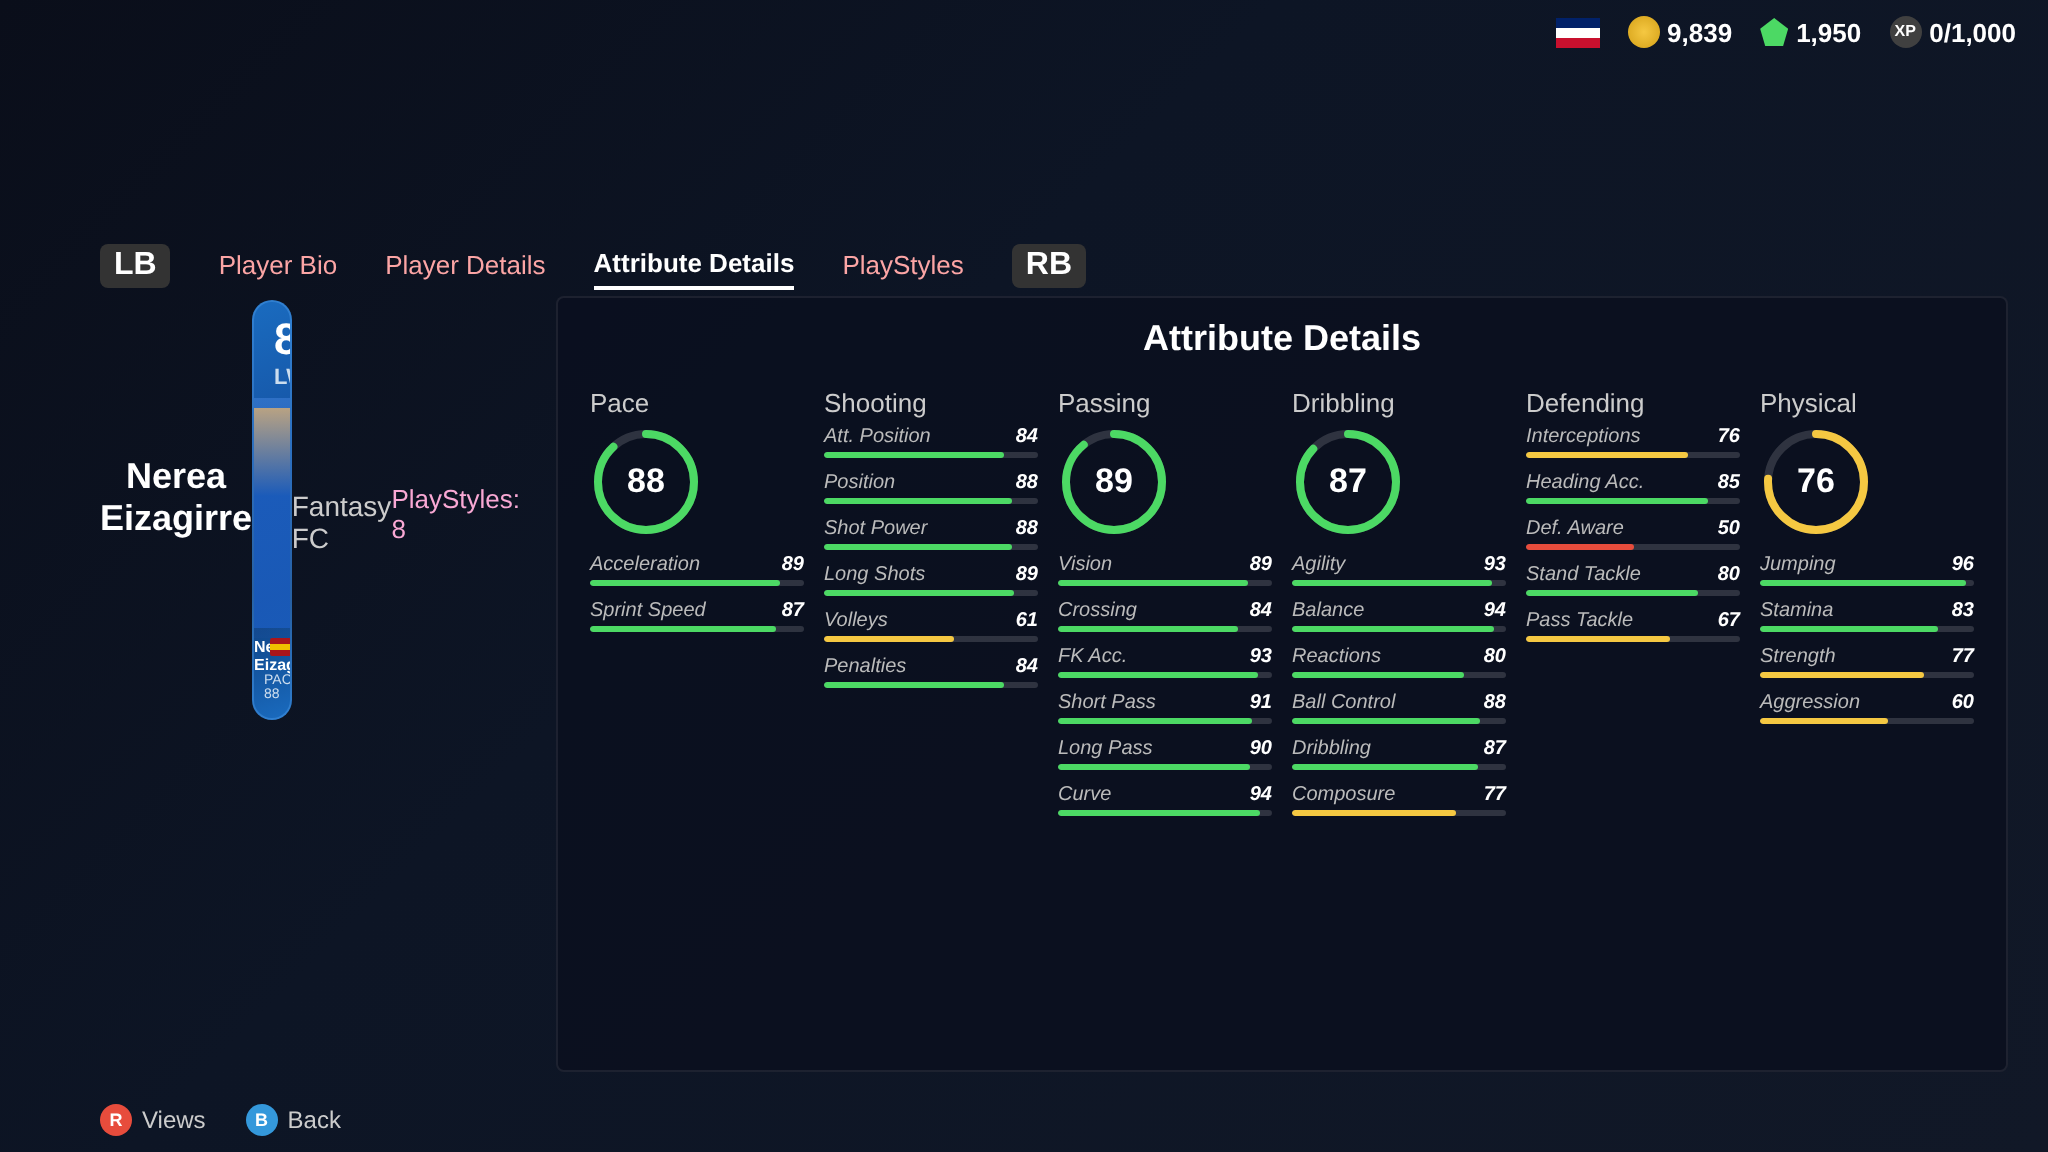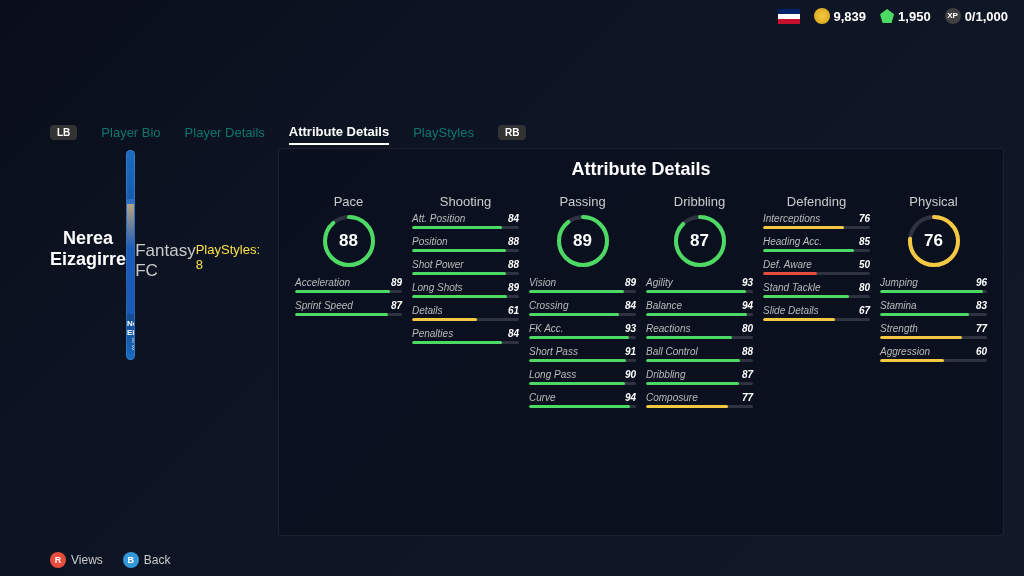--- a/index.html
+++ b/index.html
@@ -71,35 +71,35 @@
       position: absolute;
       top: 120px;
       left: 50px;
       display: flex;
       align-items: center;
       gap: 24px;
       z-index: 10;
     }
     .nav-tab {
       font-size: 13px;
-      color: #0f766e;
+      color: #fca5a5;
       cursor: pointer;
       padding: 4px 0;
     }
     .nav-tab.active {
       color: #fff;
       font-weight: bold;
       border-bottom: 2px solid #fff;
     }
     .nav-btn {
       background: #333;
       color: #fff;
       border-radius: 4px;
       padding: 2px 7px;
-      font-size: 10px;
+      font-size: 16px;
       font-weight: bold;
     }
 
     
     .left-panel {
       position: absolute;
       top: 150px;
       left: 50px;
       width: 210px;
       z-index: 10;
@@ -191,27 +191,27 @@
     }
     .card-badge {
       width: 12px; height: 12px;
       background: #1a5bcc;
       border-radius: 50%;
       border: 1px solid #4af;
     }
 
     .club-name {
       margin-top: 12px;
-      font-size: 17px;
+      font-size: 14px;
       color: #ccc;
     }
     .playstyles-text {
       margin-top: 4px;
       font-size: 13px;
-      color: #fde047;
+      color: #f9a8d4;
     }
 
     
     .attr-panel {
       position: absolute;
       top: 148px;
       left: 278px;
       right: 20px;
       bottom: 40px;
       background: rgba(10,15,30,0.85);
@@ -228,21 +228,20 @@
       color: #fff;
     }
     .attr-columns {
       display: flex;
       gap: 10px;
     }
     .attr-col {
       flex: 1;
       display: flex;
       flex-direction: column;
-      align-items: center;
     }
     .attr-col-title {
       font-size: 13px;
       color: #ccc;
       margin-bottom: 4px;
     }
 
     
     .circle-score {
       position: relative;
@@ -443,21 +442,21 @@
           <div class="stat-row-header">
       <span>Long Shots</span>
       <span class="stat-val">89</span>
     </div>
           <div class="stat-bar-bg">
             <div class="stat-bar-fill" style="width: 89%; background: rgb(76, 217, 100);"></div>
           </div>
         </div>
         <div class="stat-row">
           <div class="stat-row-header">
-      <span>Details</span>
+      <span>Volleys</span>
       <span class="stat-val">61</span>
     </div>
           <div class="stat-bar-bg">
             <div class="stat-bar-fill" style="width: 61%; background: rgb(245, 200, 66);"></div>
           </div>
         </div>
         <div class="stat-row">
           <div class="stat-row-header">
       <span>Penalties</span>
       <span class="stat-val">84</span>
@@ -628,21 +627,21 @@
           <div class="stat-row-header">
       <span>Stand Tackle</span>
       <span class="stat-val">80</span>
     </div>
           <div class="stat-bar-bg">
             <div class="stat-bar-fill" style="width: 80%; background: rgb(76, 217, 100);"></div>
           </div>
         </div>
         <div class="stat-row">
           <div class="stat-row-header">
-      <span>Slide Details</span>
+      <span>Pass Tackle</span>
       <span class="stat-val">67</span>
     </div>
           <div class="stat-bar-bg">
             <div class="stat-bar-fill" style="width: 67%; background: rgb(245, 200, 66);"></div>
           </div>
         </div>
       </div>
       <div class="attr-col">
         <div class="attr-col-title">Physical</div>
         <div class="circle-score">

